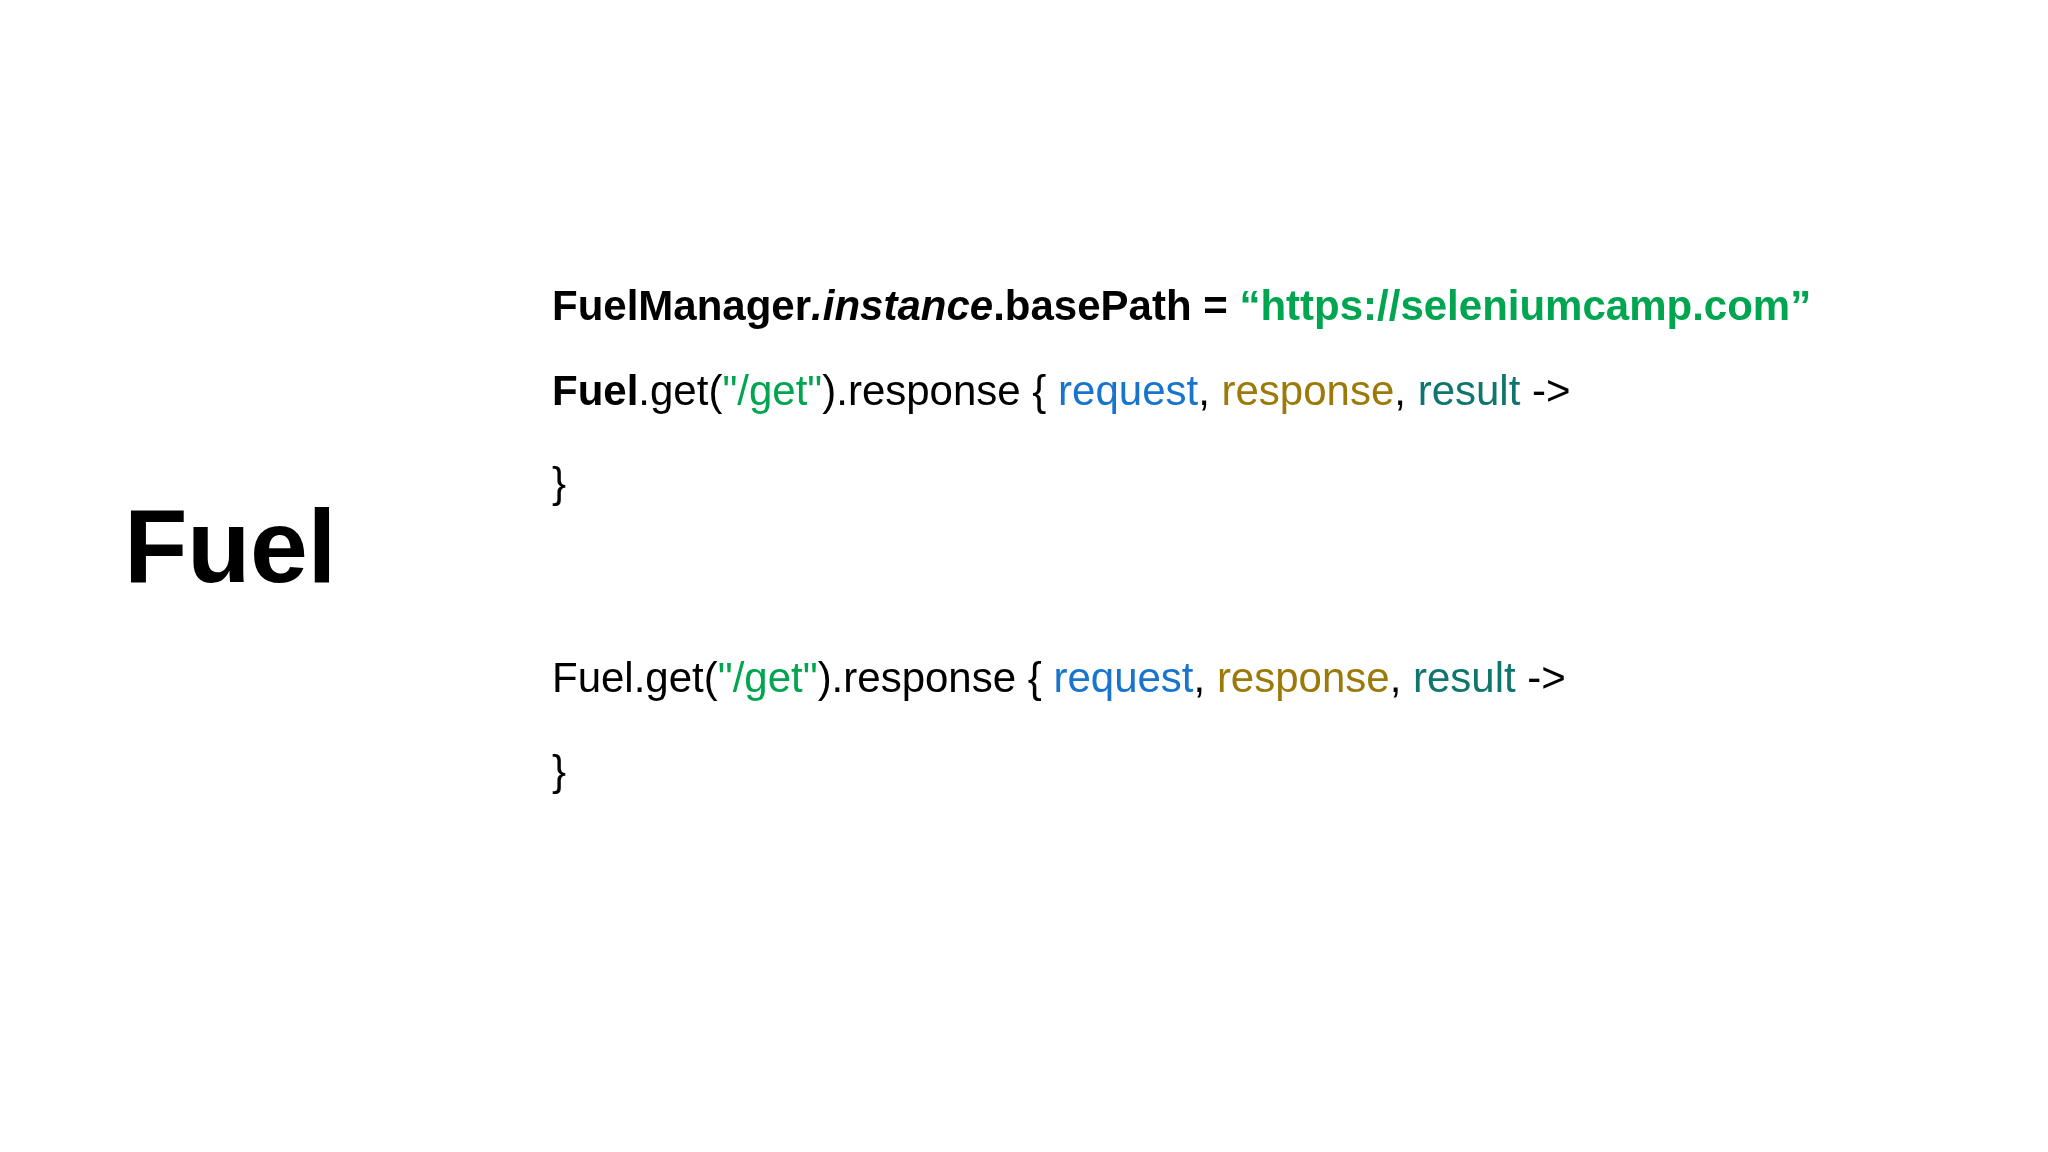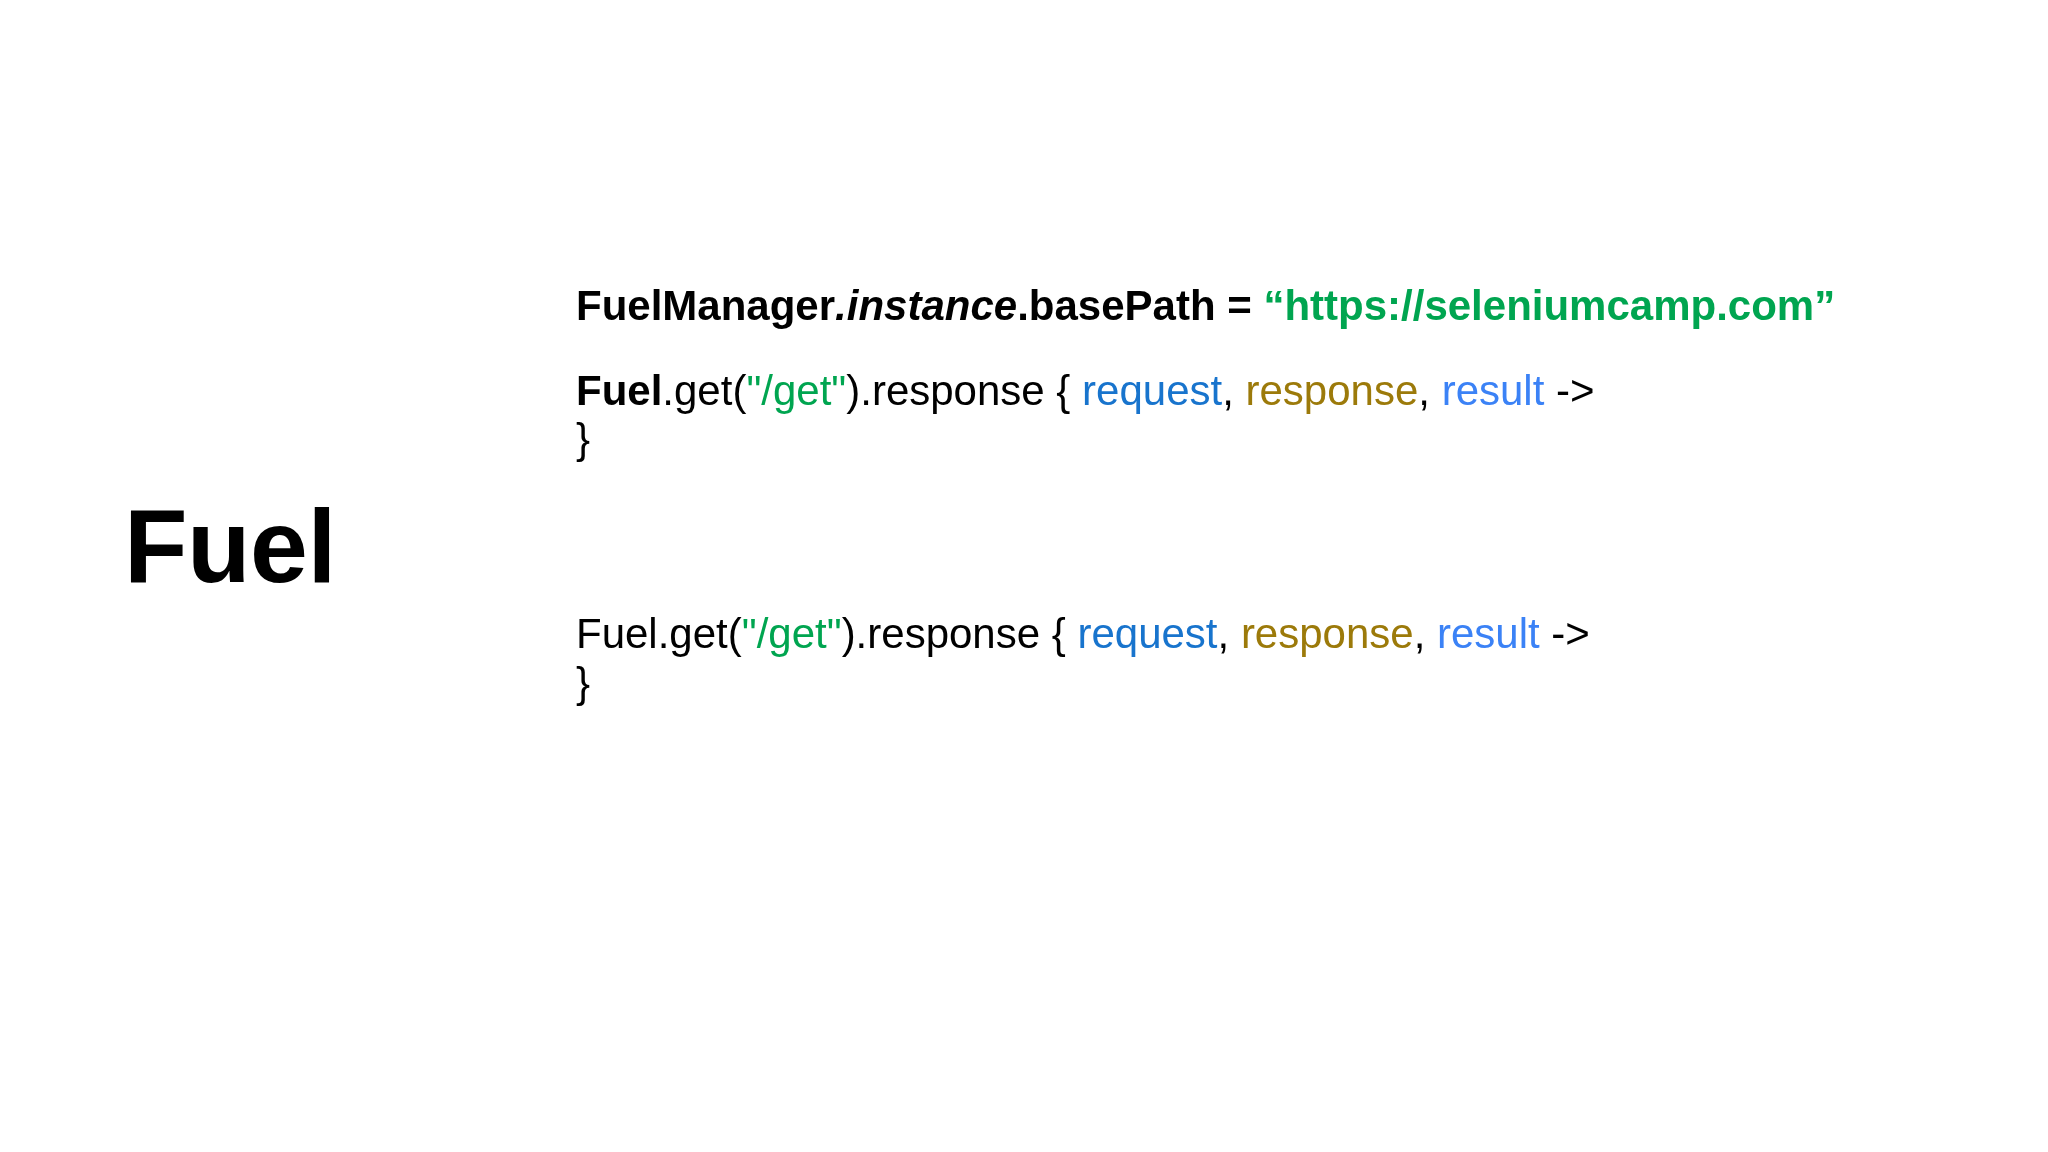--- a/index.html
+++ b/index.html
@@ -30,21 +30,21 @@
     font-weight: bold;
     line-height: 1.05;
     color: #000000;
     letter-spacing: -0.5px;
     white-space: nowrap;
   }
 
   
   .code-column {
     position: absolute;
-    left: 576px;
+    left: 552px;
     top: 282px;
     width: 1400px;
   }
 
   .code-block {
     font-size: 42px;
     line-height: 1.16;
     color: #000000;
     white-space: nowrap;
   }
@@ -53,27 +53,27 @@
     white-space: nowrap;
   }
 
   
   .gap-sm { height: 36px; }
   .gap-lg { height: 110px; }
 
   
   .tok-bold        { font-weight: bold; }
   .tok-bold-italic { font-weight: bold; font-style: italic; }
-  .tok-plain       { font-weight: normal; }
+  .tok-plain       { font-weight: normal; margin-top: 44px; }
 
   .tok-string-green { color: #00A550; }
   .tok-mapof-green  { color: #33571E; }
   .tok-request      { color: #1874CD; text-align: right; }
   .tok-response     { color: #9C7A0A; }
-  .tok-result       { color: #3b82f6; text-align: center; }
+  .tok-result       { color: #0f766e; text-align: center; }
 </style>
 </head>
 <body>
 
 <div class="slide">
 
   <div class="slide-title">Fuel</div>
 
   <div class="code-column">
 

